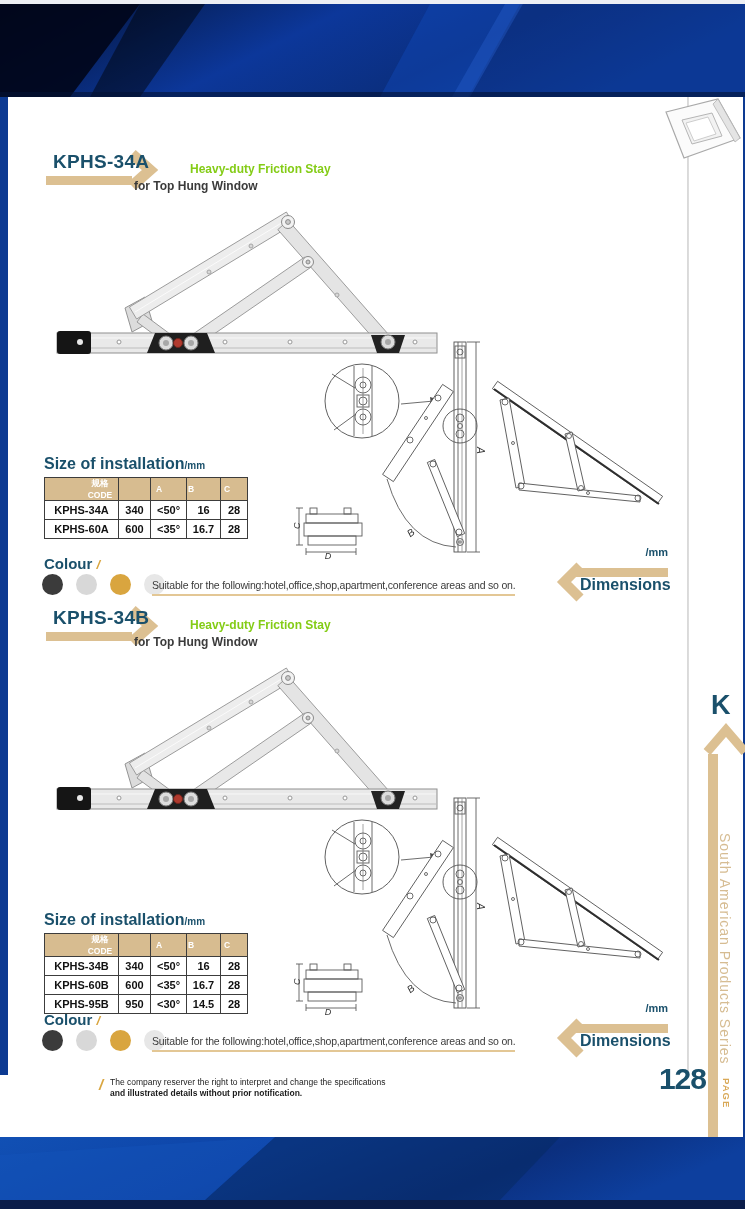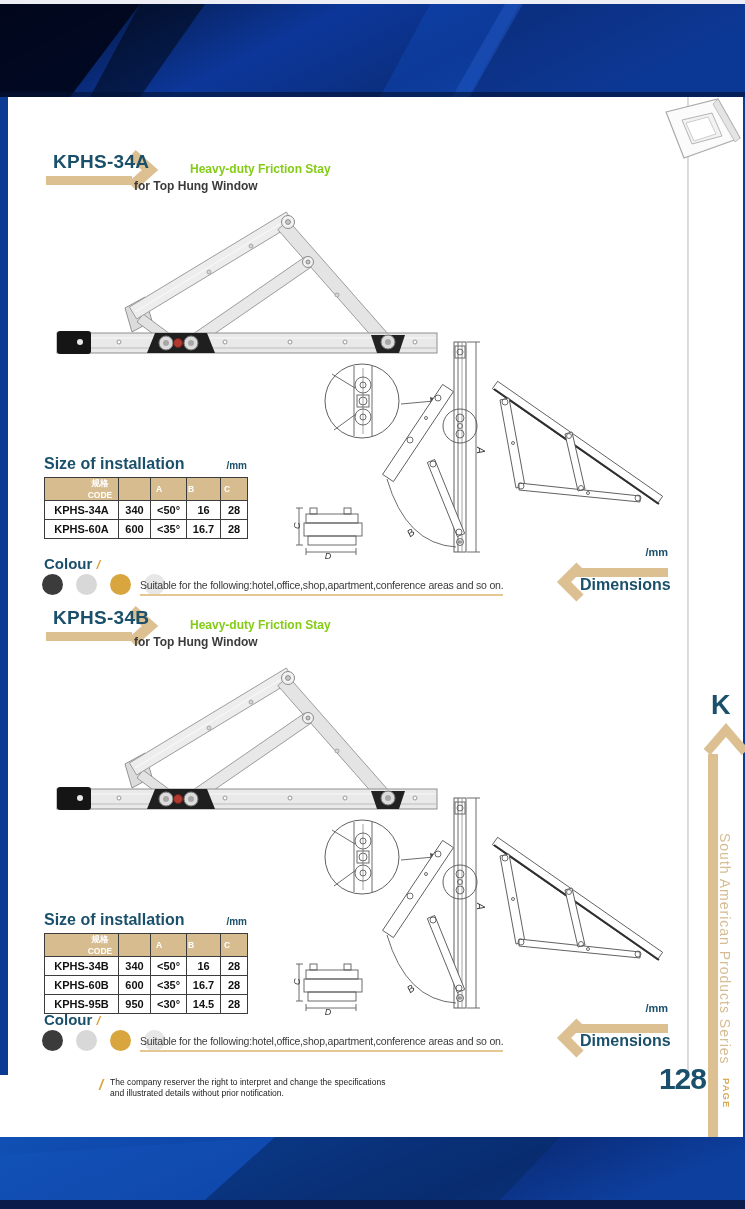--- a/index.html
+++ b/index.html
@@ -24,51 +24,51 @@
     background:linear-gradient(to right,#ececec,#c7c7c7,#f2f2f2);}
   
   .section{position:absolute;left:0;width:654px;height:456px;}
   #section-a{top:0;} #section-b{top:456px;}
   .code-title{left:53px;top:151px;font-size:19px;font-weight:bold;color:var(--blue);letter-spacing:.3px;z-index:2;}
   .title-arrow{left:44px;top:148px;}
   .subtitle1{left:146px;top:162px;font-size:12px;font-weight:bold;color:#84cc16;margin-left:44px;}
   .subtitle2{left:134px;top:179px;font-size:12px;font-weight:bold;color:#3b3b3b;}
   .photo{left:55px;top:195px;}
   .diagram{left:288px;top:338px;}
-  .size-head{left:44px;top:455px;width:203px;display:flex;justify-content:space-between;align-items:baseline;gap:29px;}
+  .size-head{left:44px;top:455px;width:203px;display:flex;justify-content:flex-start;align-items:baseline;}
   .size-title{font-size:16px;font-weight:bold;color:var(--blue);}
   .size-unit{font-size:10px;font-weight:bold;color:var(--blue);}
   table.size{left:44px;top:477px;position:absolute;border-collapse:collapse;table-layout:fixed;width:203px;}
   table.size th,table.size td{border:1px solid #3c3c3c;text-align:center;vertical-align:middle;}
   table.size th{background:var(--hdr);color:#fff;font-size:8.5px;font-weight:bold;height:16px;padding-left:37px;}
   table.size td{font-size:11px;font-weight:bold;color:#111;height:19px;}
   .colour-head{left:44px;top:555px;font-size:15px;font-weight:bold;color:var(--blue);}
   .colour-head .slash{color:var(--gold);font-style:italic;font-size:13px;}
   .dots{left:42px;top:574px;display:flex;gap:13px;}
   .dot{width:21px;height:21px;border-radius:50%;}
-  .suit-note{left:140px;top:579px;font-size:10.5px;letter-spacing:-.2px;color:#3b3b3b;
+  .suit-note{left:152px;top:579px;font-size:10.5px;letter-spacing:-.2px;color:#3b3b3b;
     border-bottom:2px solid #e3c795;padding-bottom:3px;white-space:nowrap;}
   .dim-label{left:556px;top:544px;width:114px;height:60px;}
   .dim-unit{position:absolute;right:2px;top:2px;font-size:11px;font-weight:bold;color:var(--blue);}
   .dim-arrow{position:absolute;left:0;top:16px;}
   .dim-text{position:absolute;left:24px;top:32px;font-size:16px;font-weight:bold;color:var(--blue);}
   
   .k-letter{left:711px;top:690px;font-size:27px;font-weight:bold;color:var(--blue);}
   .sb-chevron{left:703px;top:722px;}
   .sb-bar{left:708px;top:754px;width:10px;height:383px;background:var(--tan);}
   .series{left:717px;top:833px;height:260px;writing-mode:vertical-rl;
     font-size:14px;letter-spacing:1px;color:#d6bc92;}
   .page-label{left:721px;top:1078px;writing-mode:vertical-rl;font-size:9.5px;
     font-weight:bold;letter-spacing:1px;color:#d9a958;}
   .page-number{left:646px;top:1062px;width:60px;text-align:right;
     font-size:30px;font-weight:bold;color:var(--blue);letter-spacing:-1px;}
   
   .foot-slash{left:99px;top:1076px;font-size:15px;font-weight:bold;font-style:italic;color:var(--gold);}
   .foot-line1{left:110px;top:1077px;font-size:8.5px;color:#1c1c1c;}
-  .foot-line2{left:110px;top:1088px;font-size:8.5px;color:#1c1c1c;}
+  .foot-line2{left:110px;top:1088px;font-size:8.5px;color:#1c1c1c;font-weight:bold;}
   .frame-icon{left:652px;top:96px;}
 </style>
 </head>
 <body>
 
 <div class="abs top-strip"></div>
 <svg class="abs banner" width="745" height="93" viewBox="0 0 745 93">
   <defs>
     <linearGradient id="gtop" x1="0" y1="0" x2="1" y2="0.25">
       <stop offset="0" stop-color="#03102e"></stop>

